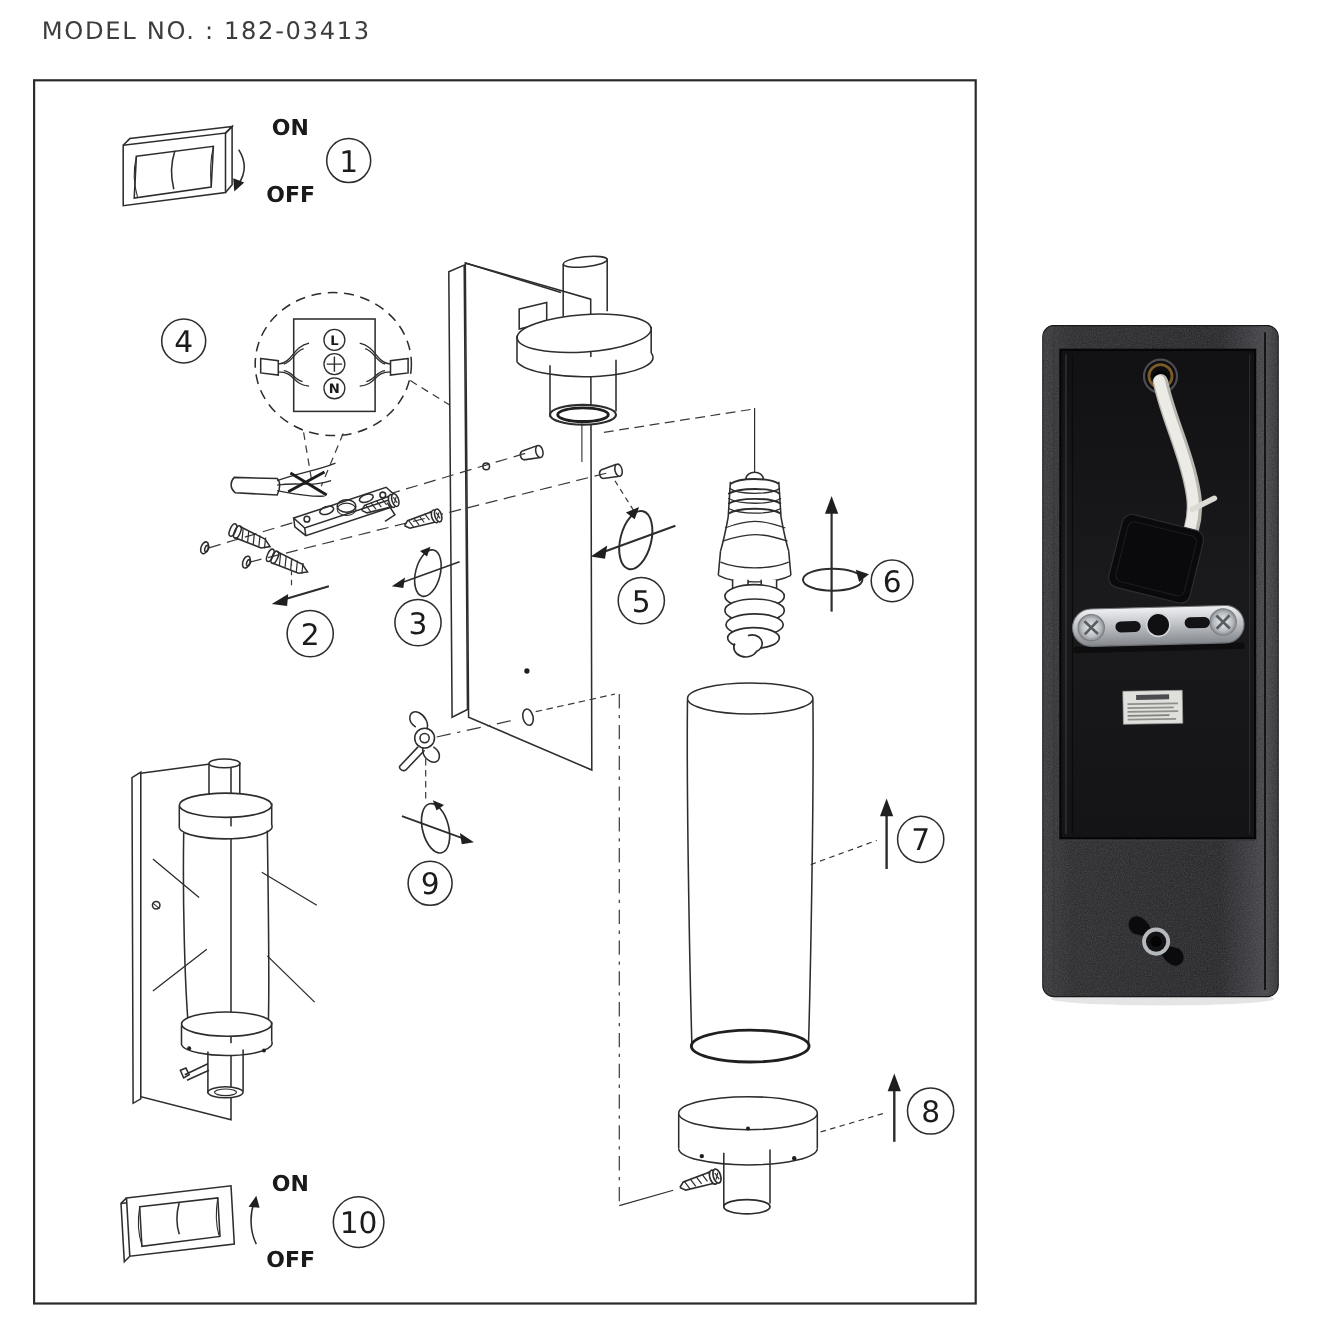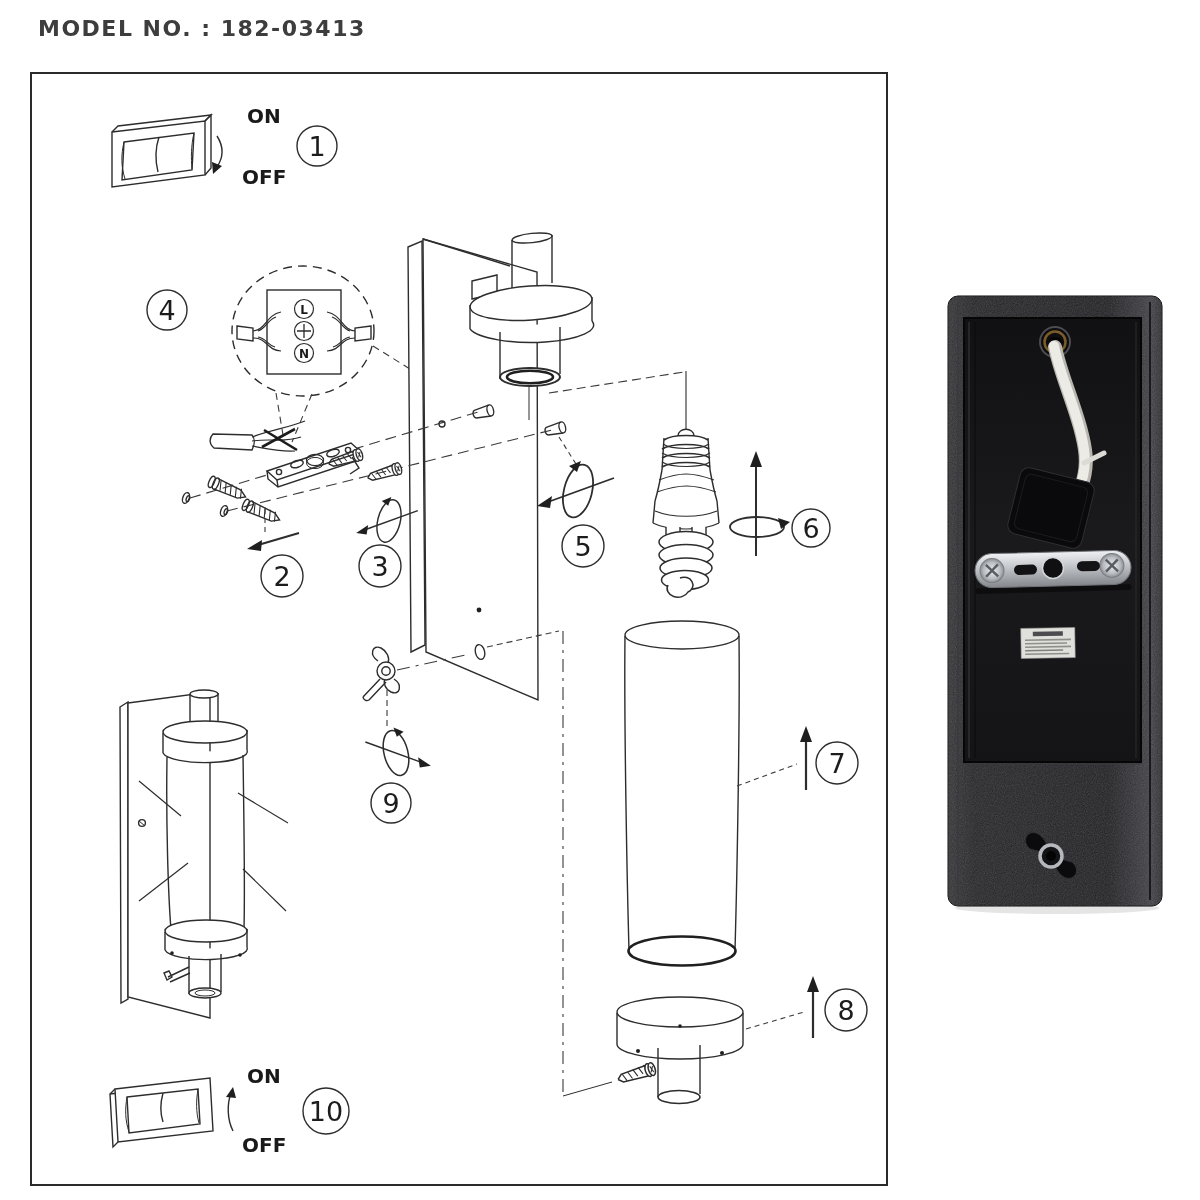--- a/index.html
+++ b/index.html
@@ -1,17 +1,17 @@
 <!DOCTYPE html>
 <html><head>
 <meta charset="utf-8">
 <style>
   html,body{margin:0;padding:0;background:#ffffff;}
   body{width:1200px;height:1200px;position:relative;font-family:"DejaVu Sans",sans-serif;overflow:hidden;}
-  .title{position:absolute;left:38px;top:16px;font-size:22px;font-weight:700;letter-spacing:1.5px;color:#3d3d3d;}
+  .title{position:absolute;left:38px;top:16px;font-size:22px;font-weight:400;letter-spacing:1.5px;color:#3d3d3d;}
   svg{position:absolute;left:0;top:0;}
   .ln{stroke:#2d2d2d;stroke-width:1.4;fill:none;}
   .lnw{stroke:#2d2d2d;stroke-width:1.4;fill:#ffffff;}
   .thk{stroke:#1f1f1f;stroke-width:2.6;fill:#ffffff;}
   .dash{stroke:#3a3a3a;stroke-width:1.1;fill:none;stroke-dasharray:7 5;}
   .dashdot{stroke:#3a3a3a;stroke-width:1.1;fill:none;stroke-dasharray:13 6 3 6;}
   .fillb{fill:#1f1f1f;stroke:none;}
   .num{font-size:27px;fill:#1c1c1c;text-anchor:middle;font-family:"DejaVu Sans",sans-serif;}
   .onoff{font-size:20px;font-weight:bold;fill:#1a1a1a;font-family:"DejaVu Sans",sans-serif;}
   .term{font-size:12px;font-weight:bold;fill:#1a1a1a;text-anchor:middle;font-family:"DejaVu Sans",sans-serif;}

